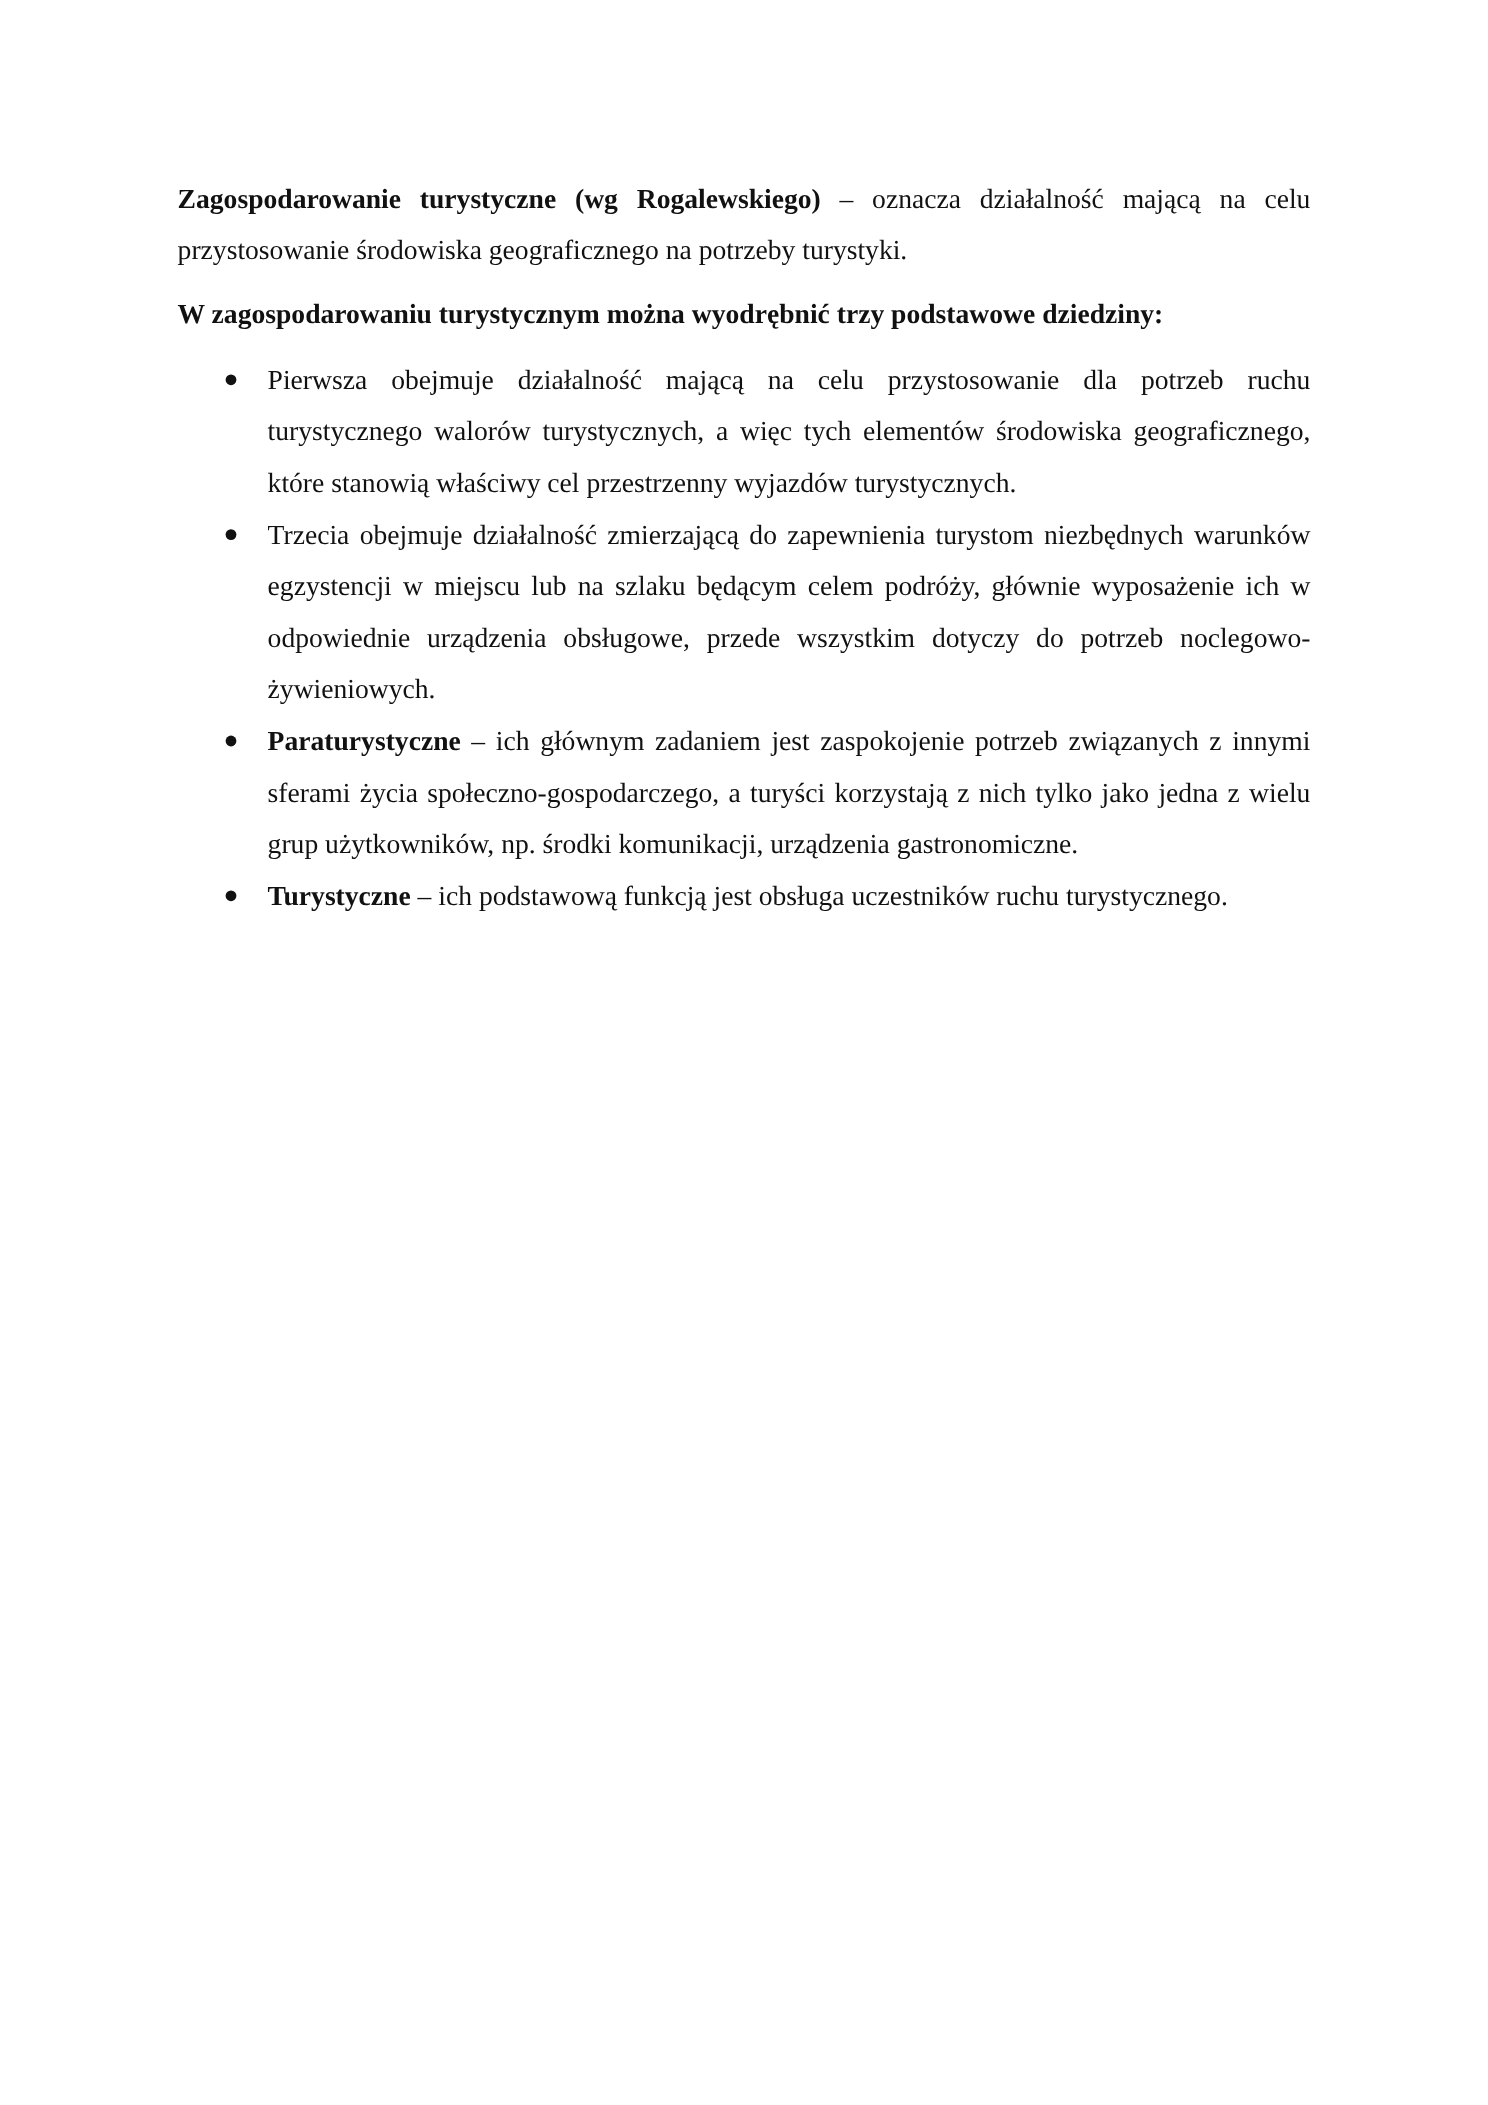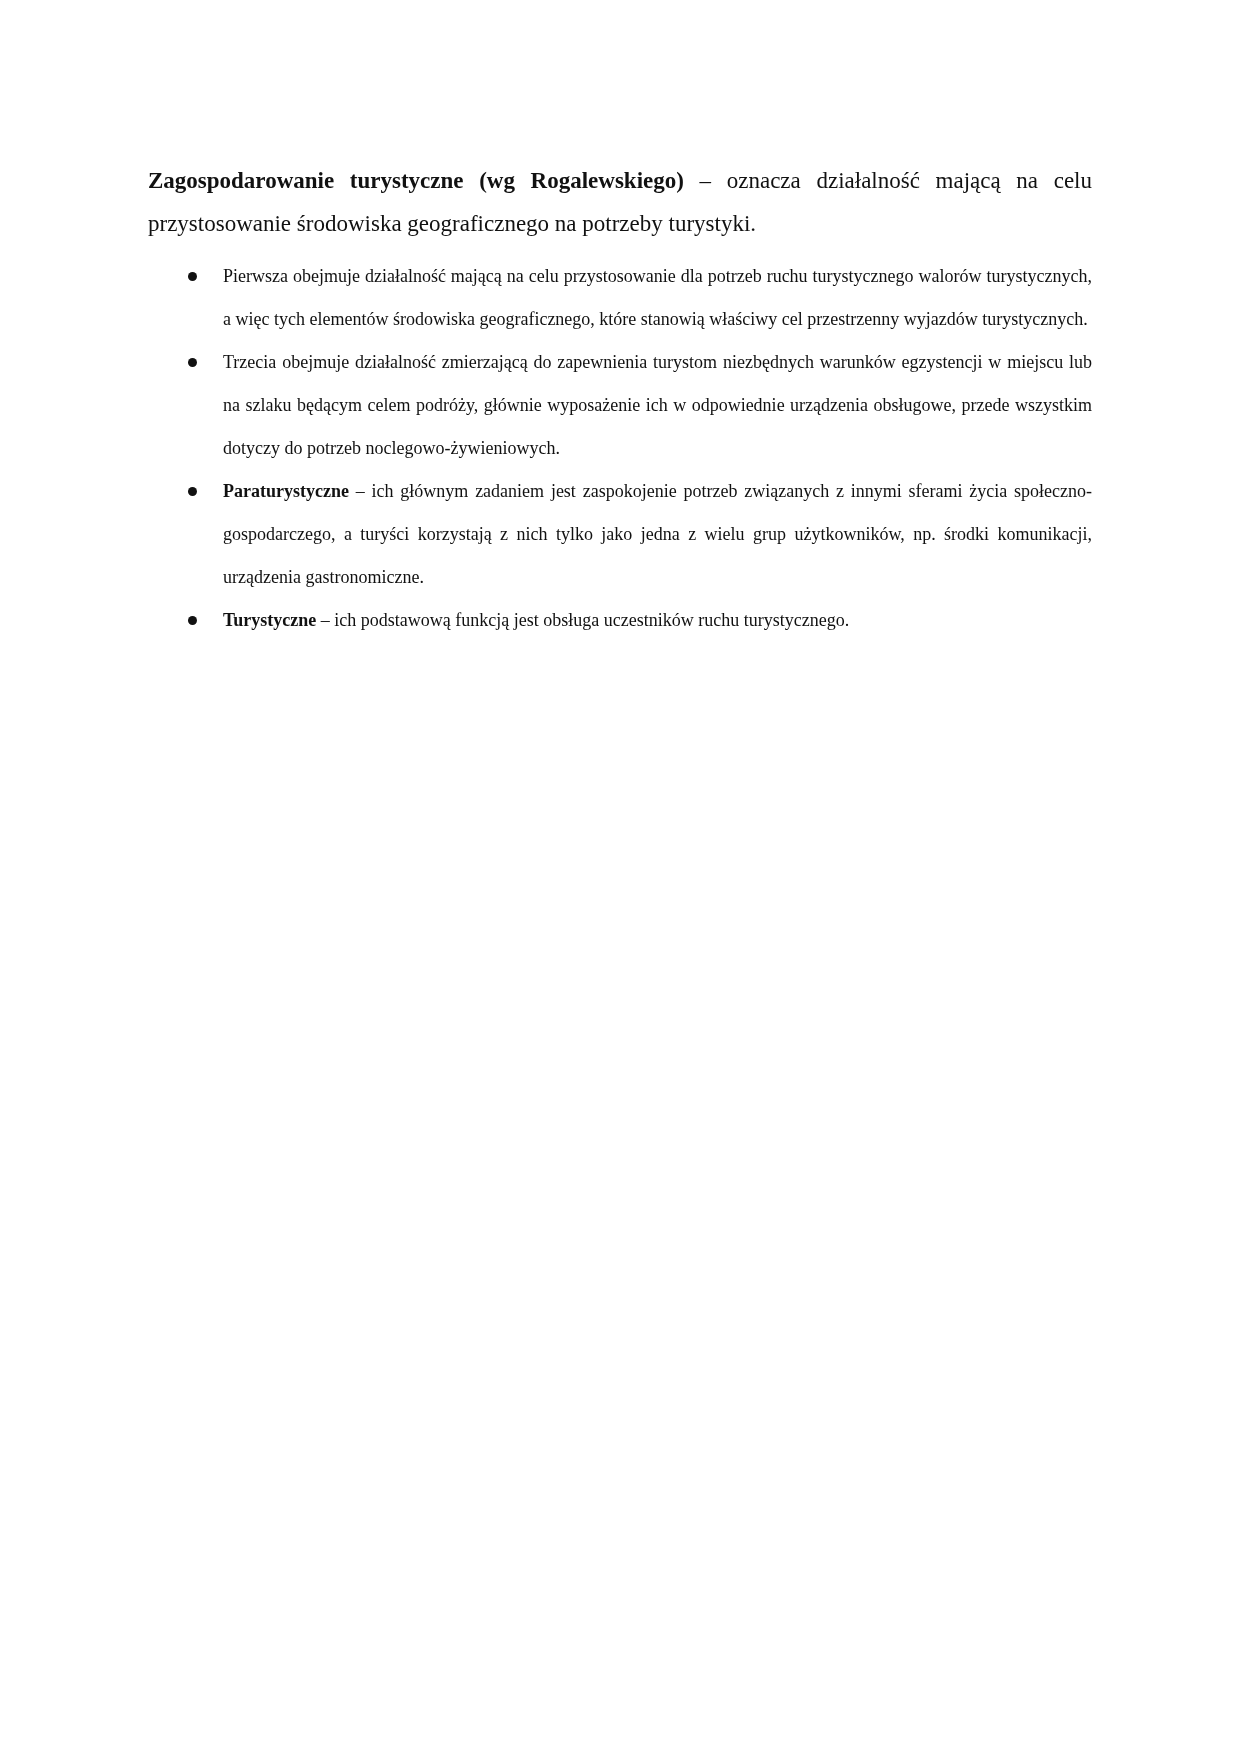--- a/index.html
+++ b/index.html
@@ -11,21 +11,21 @@
       width: 1240px;
       height: 1754px;
       position: relative;
       overflow: hidden;
       font-family: "Liberation Serif", "DejaVu Serif", serif;
       color: #111111;
     }
     .page {
       position: absolute;
       left: 148px;
-      top: 159px;
+      top: 144px;
       width: 944px;
     }
     .para {
       font-size: 23px;
       line-height: 43px;
       text-align: justify;
       margin: 0;
     }
     .para b, .heading {
       font-weight: bold;
@@ -39,21 +39,21 @@
     .h1 { margin-bottom: 12px; }
     .h2 { margin-top: 10px; margin-bottom: 12px; }
     ul.bullets {
       list-style: none;
       margin: 0;
       padding: 0;
     }
     ul.bullets li {
       position: relative;
       padding-left: 75px;
-      font-size: 18px;
+      font-size: 23px;
       line-height: 43px;
       text-align: justify;
     }
     ul.bullets li .bullet {
       position: absolute;
       left: 40px;
       top: 17px;
       width: 9px;
       height: 9px;
       border-radius: 50%;
@@ -66,20 +66,21 @@
       font-weight: bold;
     }
   </style>
 </head>
 <body>
 
 <div class="page">
 
   <p class="para p1"><b>Zagospodarowanie turystyczne (wg Rogalewskiego)</b><span> – oznacza działalność mającą na celu przystosowanie środowiska geograficznego na potrzeby turystyki.</span></p>
 
+  <p class="heading h1">W zagospodarowaniu turystycznym można wyodrębnić trzy podstawowe dziedziny:</p>
 
   <ul class="bullets">
     <li>
       <span class="bullet"></span>
       <span>Pierwsza obejmuje działalność mającą na celu przystosowanie dla potrzeb ruchu turystycznego walorów turystycznych, a więc tych elementów środowiska geograficznego, które stanowią właściwy cel przestrzenny wyjazdów turystycznych.</span>
     </li>
     <li>
       <span class="bullet"></span>
       <span>Trzecia obejmuje działalność zmierzającą do zapewnienia turystom niezbędnych warunków egzystencji w miejscu lub na szlaku będącym celem podróży, głównie wyposażenie ich w odpowiednie urządzenia obsługowe, przede wszystkim dotyczy do potrzeb noclegowo-żywieniowych.</span>
     </li>

